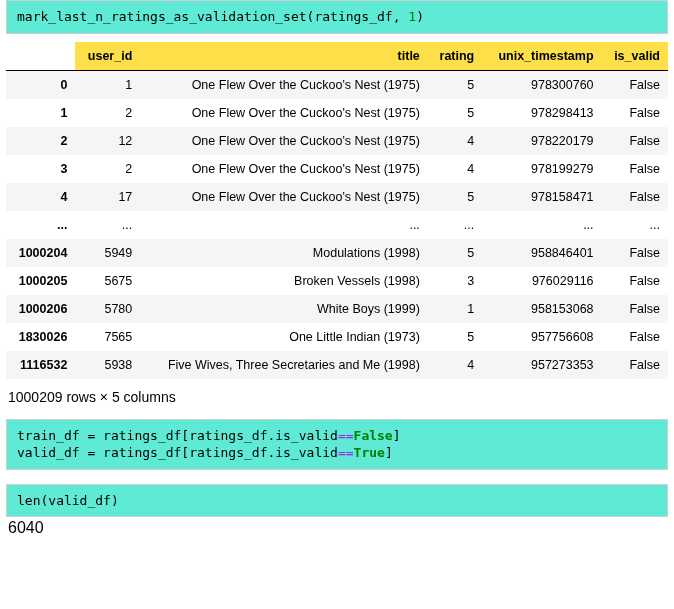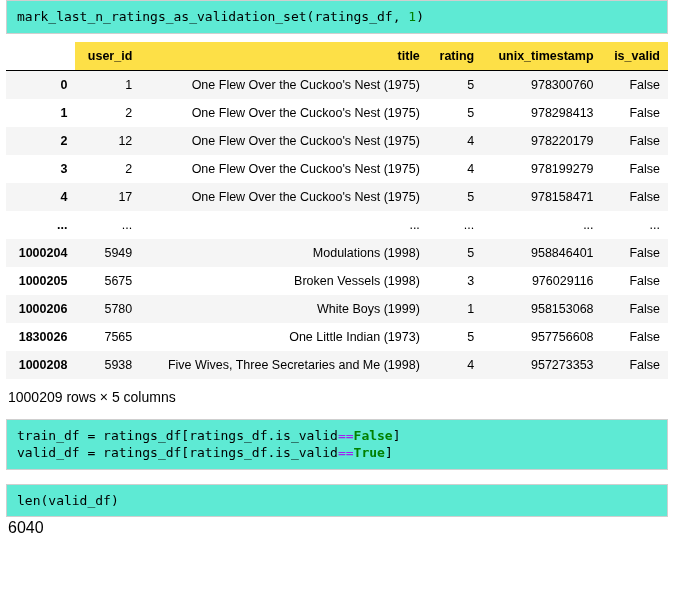--- a/index.html
+++ b/index.html
@@ -158,21 +158,21 @@
         </tr>
         <tr>
           <th class="rowhead">1830026</th>
           <td>7565</td>
           <td>One Little Indian (1973)</td>
           <td>5</td>
           <td>957756608</td>
           <td>False</td>
         </tr>
         <tr>
-          <th class="rowhead">1000208</th>
+          <th class="rowhead">1116532</th>
           <td>5938</td>
           <td>Five Wives, Three Secretaries and Me (1998)</td>
           <td>4</td>
           <td>957273353</td>
           <td>False</td>
         </tr>
       </tbody>
   </table>
 </div>
 <div class="shape-text">1000209 rows × 5 columns</div>

